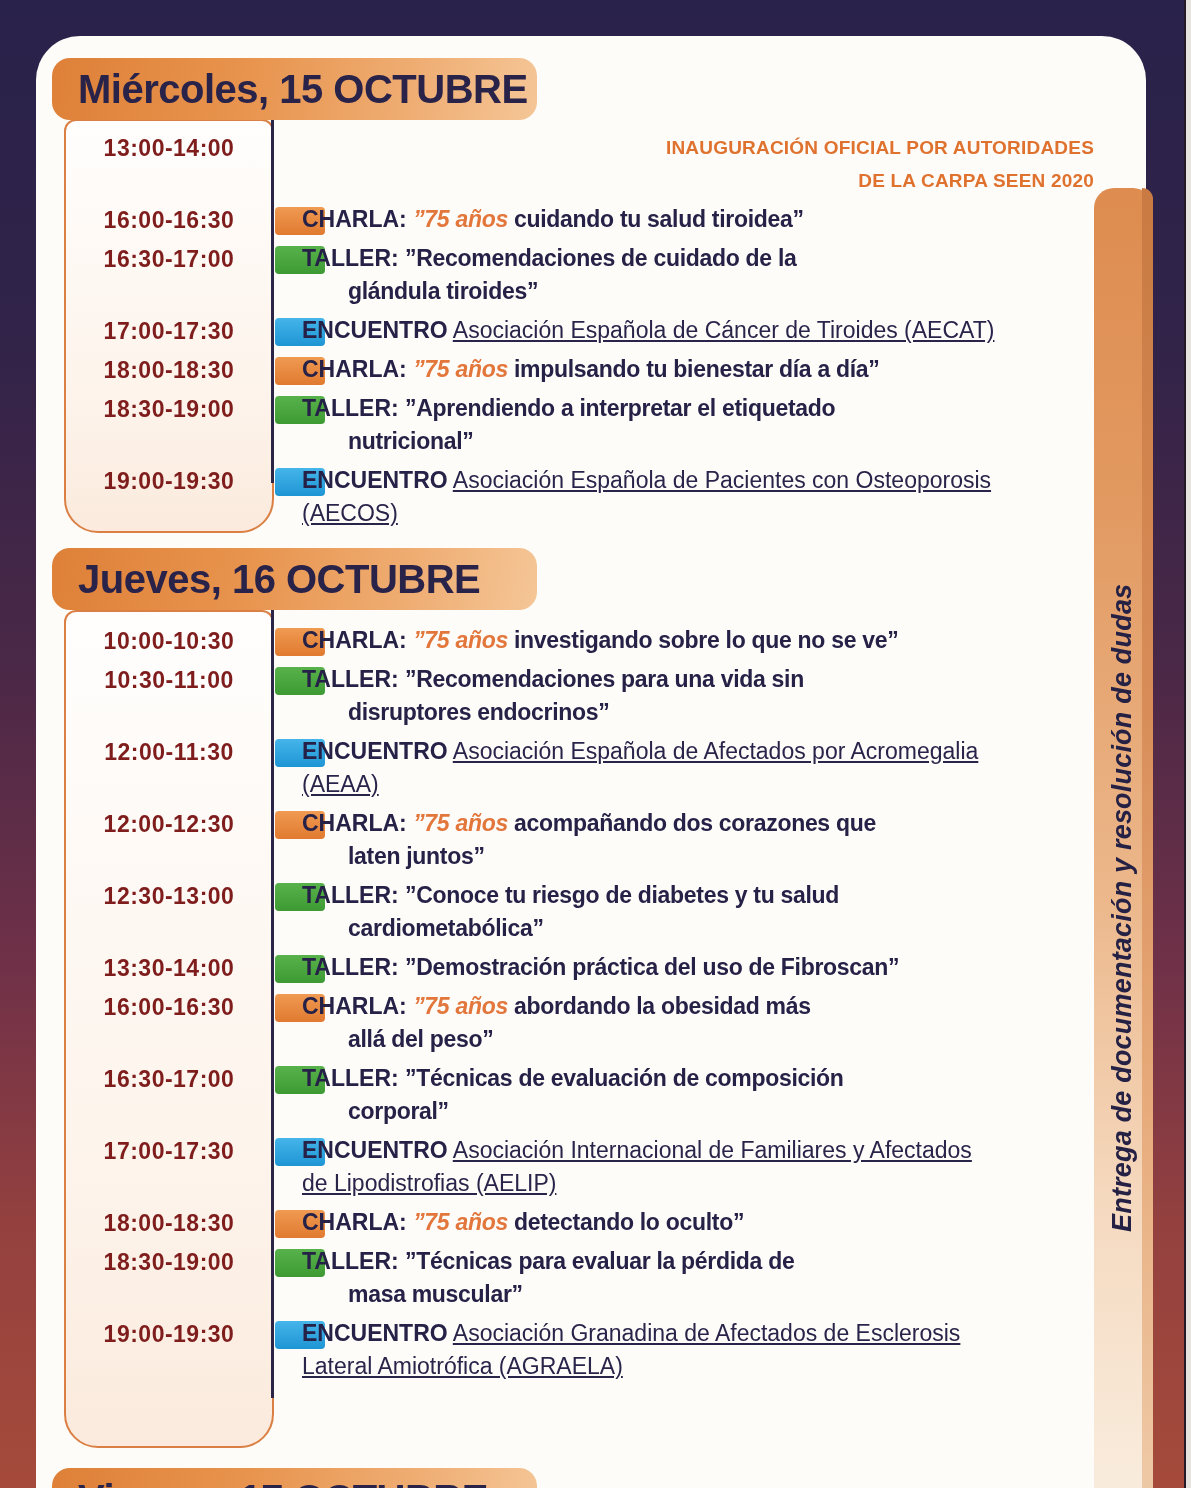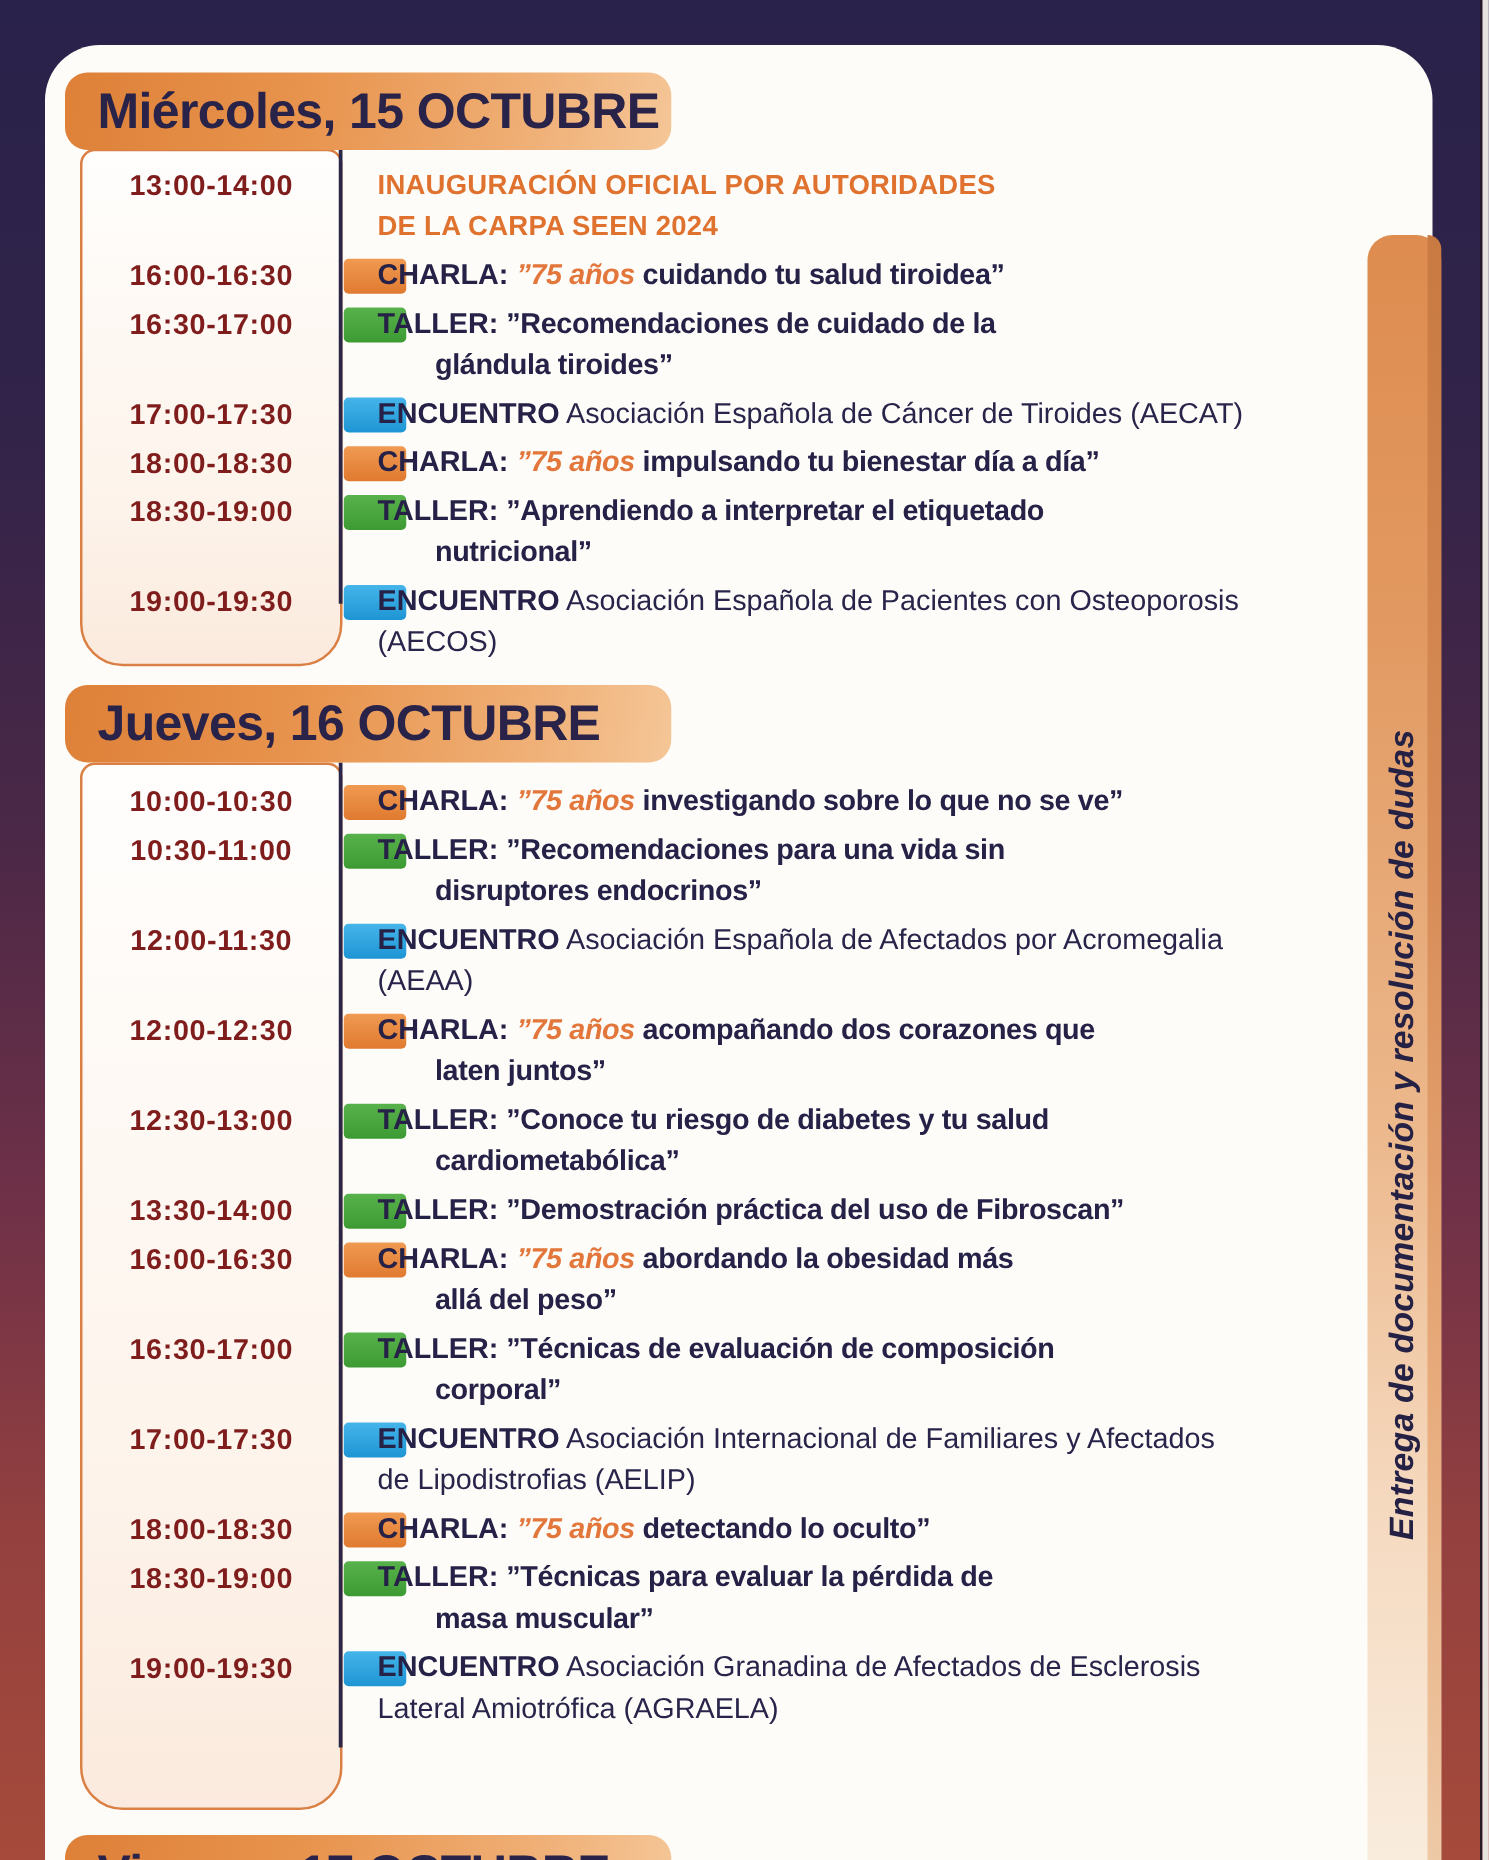--- a/index.html
+++ b/index.html
@@ -79,26 +79,26 @@
   }
   .chip{
     position:absolute;left:1px;top:4px;width:50px;height:28px;border-radius:4px;
   }
   .chip.charla{background:linear-gradient(180deg,#f09a52,#e07a30);}
   .chip.taller{background:linear-gradient(180deg,#58b24c,#3d9a33);}
   .chip.encuentro{background:linear-gradient(180deg,#45b5ea,#1e95d4);}
   .lbl{position:relative;font-weight:bold;color:#262147;}
   .title{font-weight:bold;letter-spacing:-0.3px;color:#262147;}
   .accent{font-weight:bold;font-style:italic;letter-spacing:-0.3px;color:#e2763b;}
-  .rest{font-weight:normal;color:#29244a;}
+  .rest{font-weight:normal;color:#29244a;text-decoration:underline;}
   .cont{display:block;}
   .cont.indent{padding-left:46px;}
   .plain-line{
     display:block;font-weight:bold;color:#e0722f;
-    font-size:22px;letter-spacing:0.2px;
+    font-size:19px;letter-spacing:0.2px;text-align:right;
   }
 </style>
 </head>
 <body>
 
 <div class="frame"></div>
 <div class="frame-edge-line"></div>
 <div class="frame-right-sliver"></div>
 <div class="paper"></div>
 
@@ -107,21 +107,21 @@
       <span class="day-title">Miércoles, 15 OCTUBRE</span>
     </div>
     <div class="section" style="top: 119px;">
       <div class="timebox" style="height: 414px;"></div>
       <div class="sep" style="height: 364px;"></div>
       <div class="rows" style="padding-top: 12px;">
         <div class="row">
           <div class="time">13:00-14:00</div>
           <div class="event">
             <span class="plain-line">INAUGURACIÓN OFICIAL POR AUTORIDADES</span>
-            <span class="plain-line">DE LA CARPA SEEN 2024</span>
+            <span class="plain-line">DE LA CARPA SEEN 2020</span>
           </div>
         </div>
         <div class="row">
           <div class="time">16:00-16:30</div>
           <div class="event"><span class="chip charla"></span><span class="lbl">CHARLA:</span> <span class="accent">”75 años</span><span class="title"> cuidando tu salud tiroidea”</span></div>
         </div>
         <div class="row">
           <div class="time">16:30-17:00</div>
           <div class="event"><span class="chip taller"></span><span class="lbl">TALLER:</span> <span class="title">”Recomendaciones de cuidado de la</span><span class="cont indent title">glándula tiroides”</span></div>
         </div>

